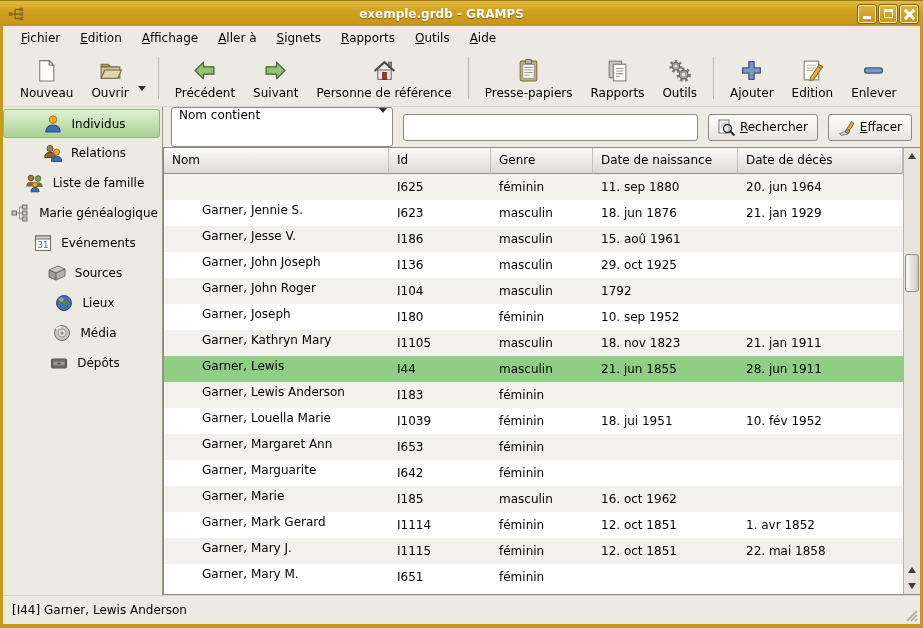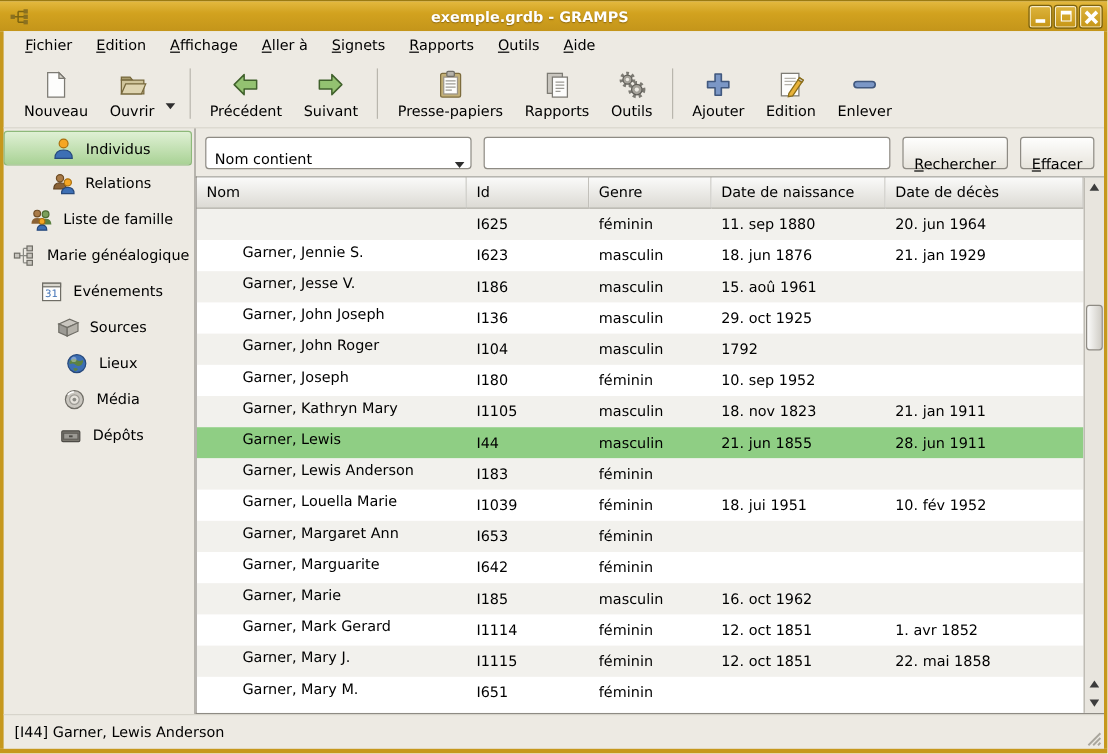--- a/index.html
+++ b/index.html
@@ -73,34 +73,34 @@
   .side-item svg { width: 20px; height: 20px; flex: 0 0 20px; }
   .side-item.selected {
     background: linear-gradient(#dff0d4, #a9d295);
     border: 1px solid #8db97a; border-radius: 3px; height: 29px;
   }
   .main { flex: 1; display: flex; flex-direction: column; min-width: 0; }
 
   
   .filterbar { height: 40px; display: flex; align-items: center; padding: 0 8px; gap: 10px; }
   .combo {
-    width: 222px; height: 27px; background: #fff;
+    width: 222px; height: 40px; background: #fff;
     border: 1px solid #8e8b84; border-radius: 3px;
-    display: flex; align-items: flex-end; cursor: default; gap: 44px;
+    display: flex; align-items: flex-start; cursor: default; gap: 44px;
   }
   .combo-value { flex: 1; padding-left: 7px; }
   .combo-arrow-zone { width: 18px; display: flex; align-items: center; justify-content: center; }
   .search-input {
     flex: 1; height: 27px; border: 1px solid #8e8b84; border-radius: 3px;
     padding: 0 6px; font: inherit; background: #fff;
   }
   .push-btn {
     height: 27px; display: flex; align-items: center; gap: 5px; padding: 10px 9px;
     background: linear-gradient(#fefefd, #e7e4dc);
-    border: 1px solid #8e8b84; border-radius: 3px; font: inherit; cursor: default; flex-direction: column;
+    border: 1px solid #8e8b84; border-radius: 3px; font: inherit; cursor: default;
   }
   .push-btn svg { width: 17px; height: 17px; }
 
   
   .table-frame { flex: 1; display: flex; border: 1px solid #8e8b84; border-right: 0; background: #fff; min-height: 0; }
   .grid { flex: 1; display: flex; flex-direction: column; min-width: 0; }
   .grid-header { display: flex; flex: 0 0 26px; }
   .hcell {
     background: linear-gradient(#fafaf9, #dcdad4);
     border-right: 1px solid #c2c0ba; border-bottom: 1px solid #96938b;
@@ -204,20 +204,29 @@
         <svg viewBox="0 0 24 24">
           <path d="M11 4 L3 12 L11 20 L11 15.5 L21 15.5 L21 8.5 L11 8.5 Z" fill="#93c271" stroke="#40612c" stroke-width="1.2" stroke-linejoin="round"></path>
         </svg>
         <span>Précédent</span>
       </button>
       <button class="tool-btn">
         <svg viewBox="0 0 24 24">
           <path d="M13 4 L21 12 L13 20 L13 15.5 L3 15.5 L3 8.5 L13 8.5 Z" fill="#93c271" stroke="#40612c" stroke-width="1.2" stroke-linejoin="round"></path>
         </svg>
         <span>Suivant</span>
+      </button>
+      <button class="tool-btn">
+        <svg viewBox="0 0 24 24">
+          <rect x="16" y="4" width="2.6" height="5" fill="#9a978f" stroke="#5f5d57"></rect>
+          <path d="M2.5 12.5 L12 4 L21.5 12.5" fill="none" stroke="#4d4b46" stroke-width="2.2"></path>
+          <rect x="5.5" y="11.5" width="13" height="9" fill="#e9e6df" stroke="#6f6d66"></rect>
+          <rect x="10.3" y="14" width="3.4" height="6.5" fill="#b03a2e" stroke="#6f2b22"></rect>
+        </svg>
+        <span>Personne de référence</span>
       </button>
       <div class="tool-sep"></div>
       <button class="tool-btn">
         <svg viewBox="0 0 24 24">
           <rect x="4" y="3" width="16" height="19" rx="1.5" fill="#c3b078" stroke="#7d6c3e"></rect>
           <rect x="6.5" y="6" width="11" height="13.5" fill="#fdfdfc" stroke="#9c9488"></rect>
           <rect x="9" y="1.5" width="6" height="4" rx="1" fill="#b5b2aa" stroke="#6f6d66"></rect>
           <g stroke="#9c9a94" stroke-width="1">
               <path d="M8 9 h8 M8 11.5 h8 M8 14 h8 M8 16.5 h5"></path>
             </g>

